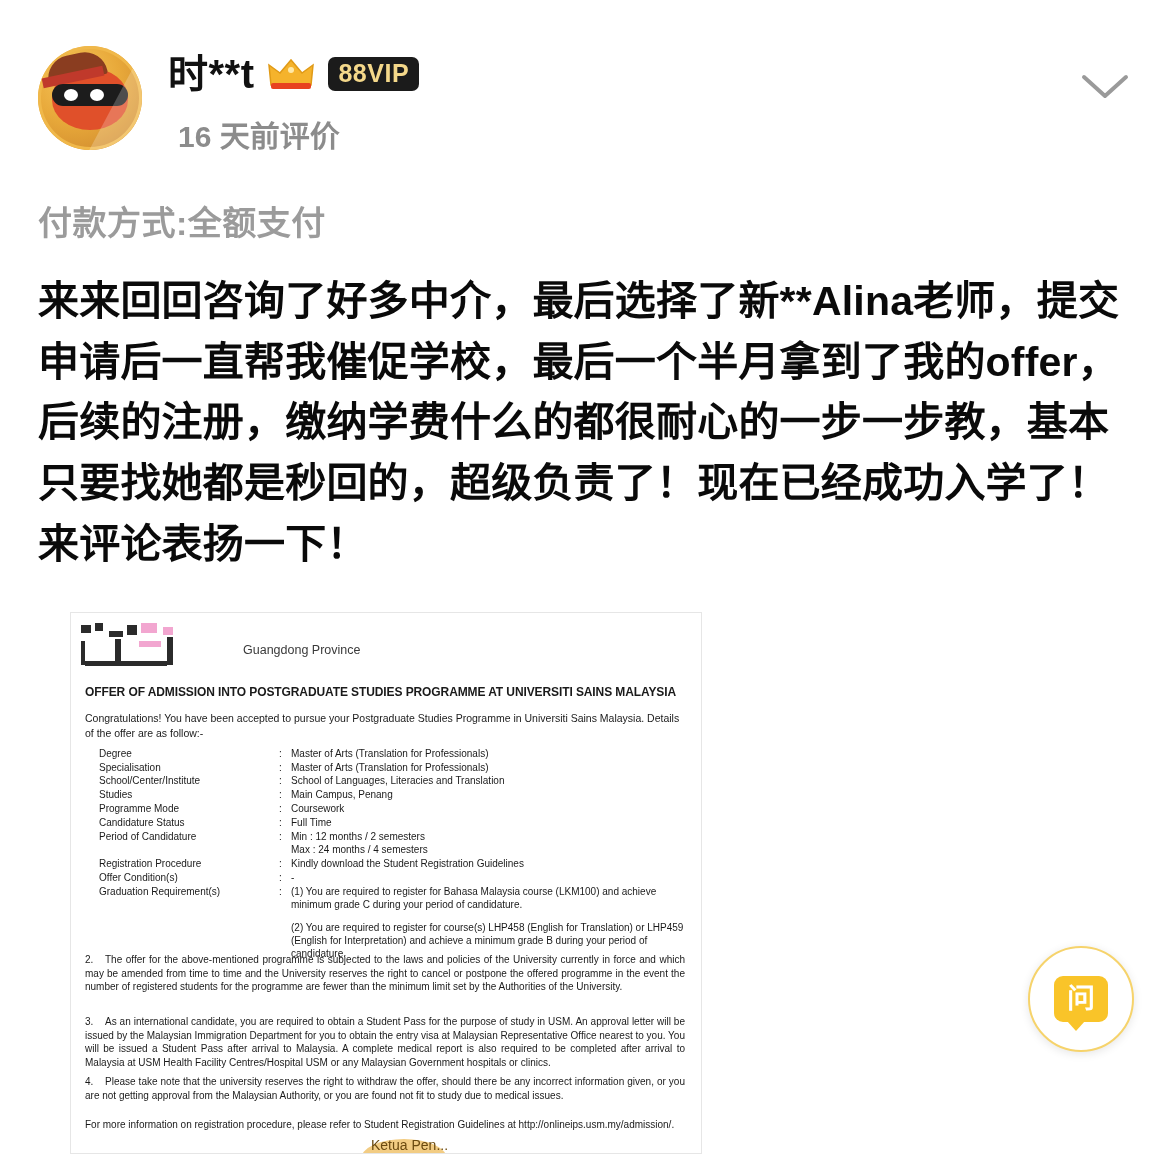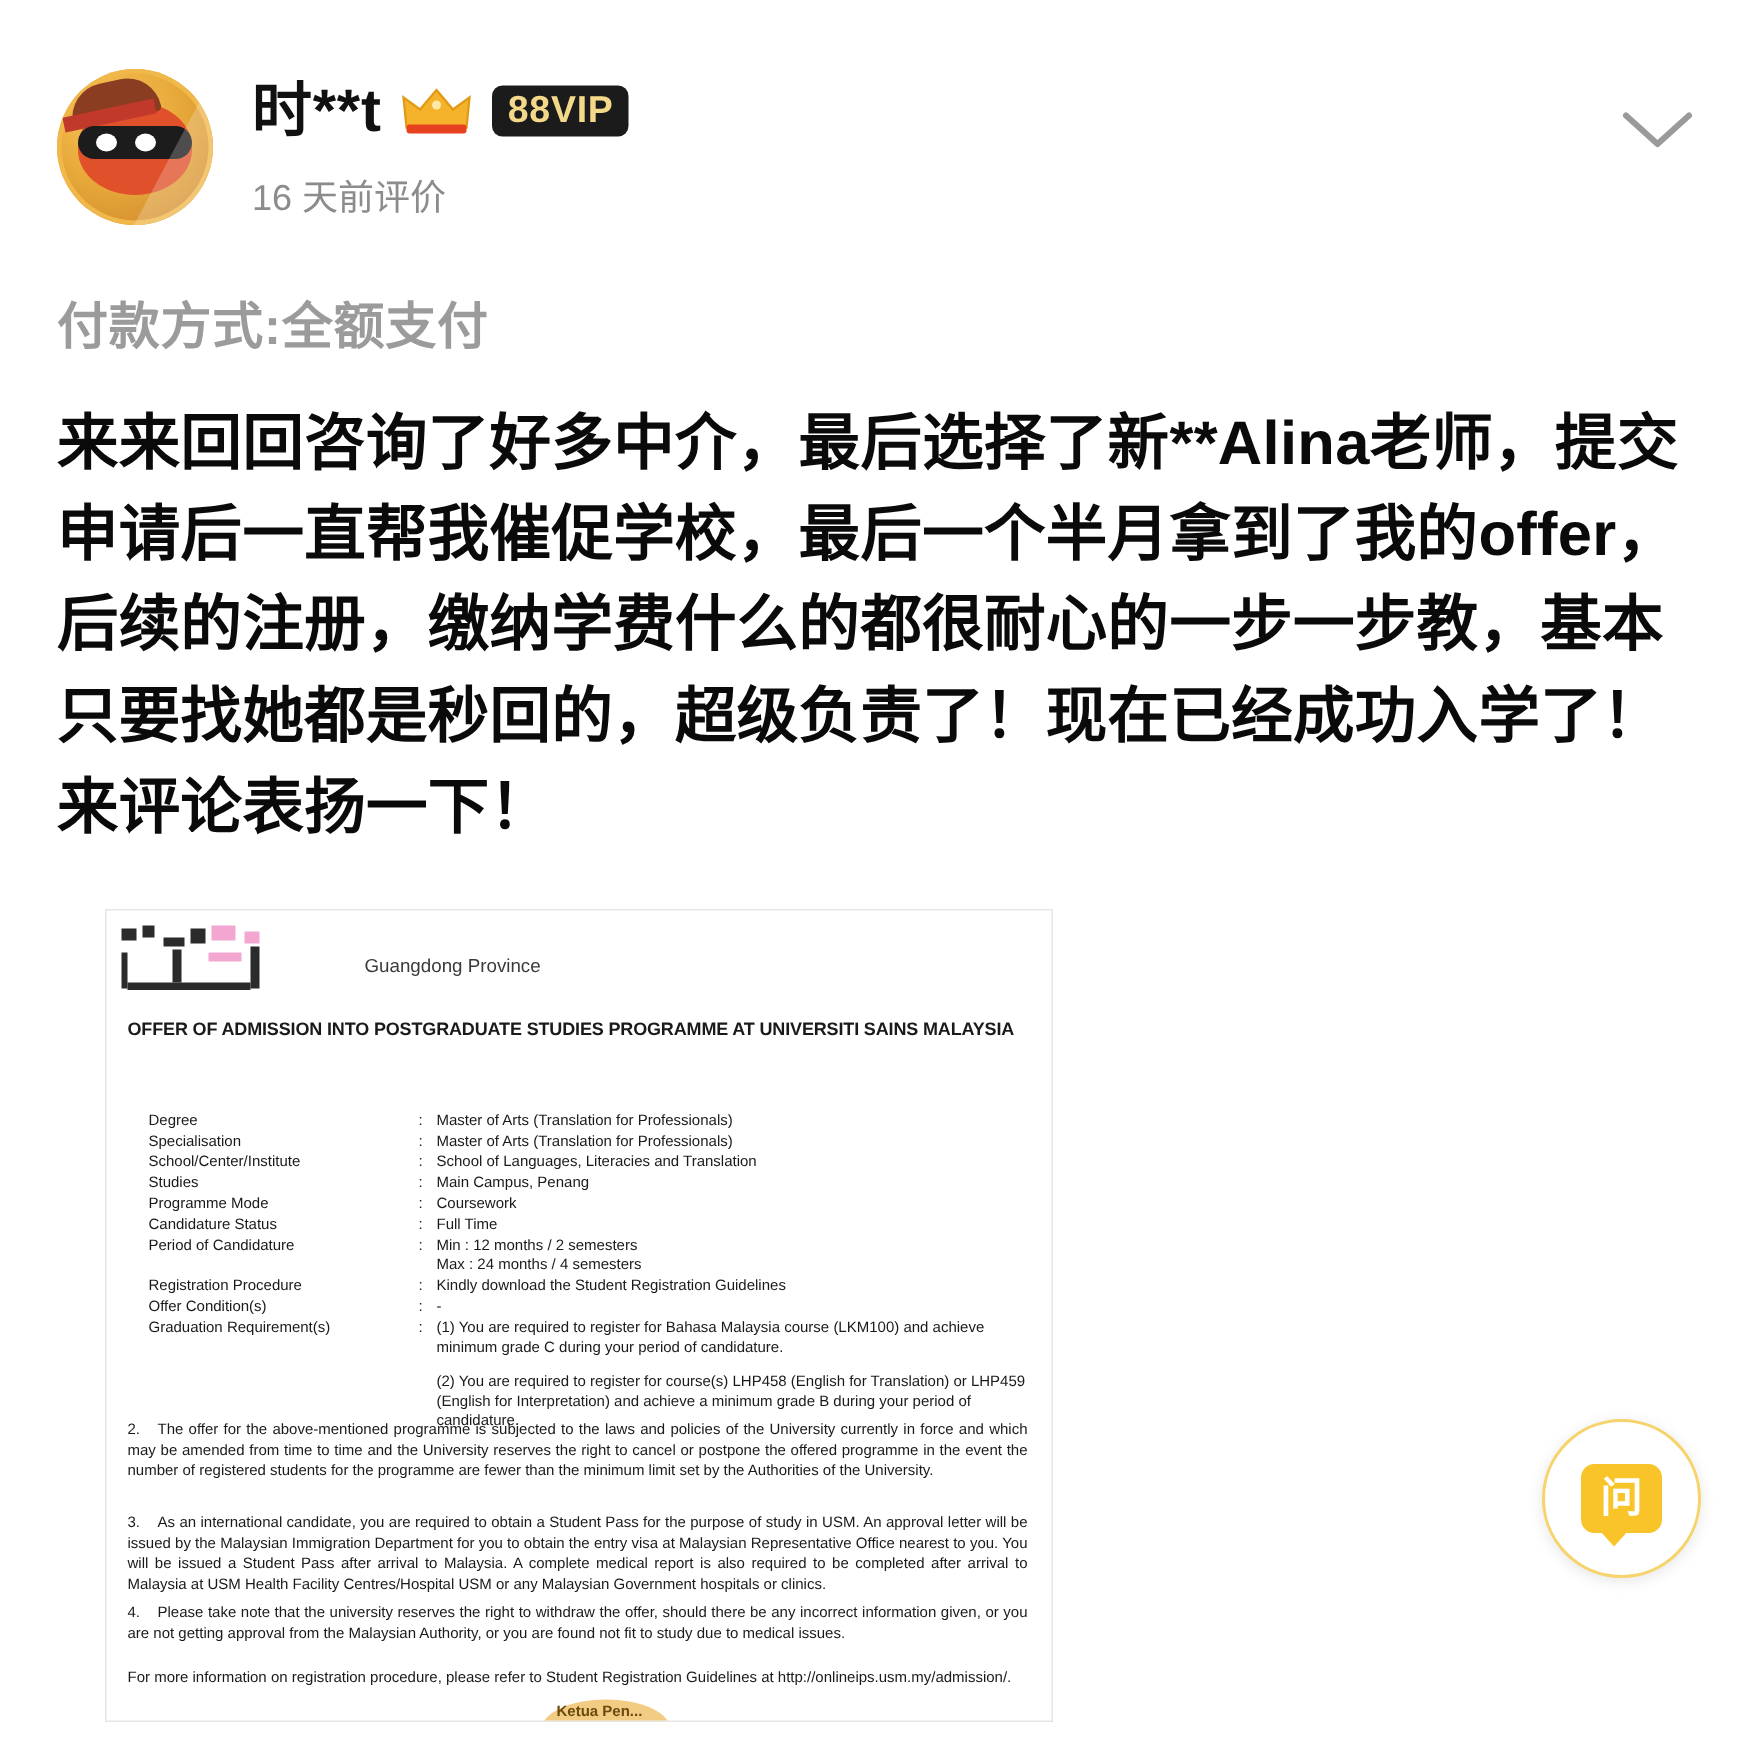--- a/index.html
+++ b/index.html
@@ -120,23 +120,24 @@
     font-size: 25px;
     font-weight: bold;
     padding: 4px 10px 5px 10px;
     border-radius: 7px;
     line-height: 1;
     letter-spacing: 0.5px;
     font-family: "Liberation Sans", sans-serif;
   }
   .time-text {
     margin-top: 18px;
-    font-size: 24px;
+    font-size: 30px;
     color: #8c8c8c;
-    font-weight: normal;
+    font-weight: bold;
+    margin-left: 10px;
   }
   .chevron-btn {
     position: absolute;
     right: 38px;
     top: 66px;
     width: 54px;
     height: 40px;
     cursor: pointer;
   }
   .chevron-btn svg { display: block; }
@@ -236,22 +237,22 @@
     width: 86px;
     height: 40px;
     border-radius: 50%;
     background: #f0c36d;
     opacity: 0.85;
   }
   .doc-stamp-txt {
     position: absolute;
     left: 300px;
     bottom: 0px;
-    font-size: 10px;
-    font-weight: bold;
+    font-size: 14px;
+    font-weight: normal;
     color: #6b4a10;
   }
 
   
   .help-fab {
     position: absolute;
     right: 36px;
     bottom: 118px;
     width: 102px;
     height: 102px;
@@ -346,20 +347,21 @@
     <div class="pk" style="left:84px; top:6px;  width:10px; height:8px;"></div>
     <div class="blk" style="left:2px;  top:20px; width:4px;  height:24px;"></div>
     <div class="blk" style="left:6px;  top:40px; width:82px; height:5px;"></div>
     <div class="blk" style="left:36px; top:18px; width:6px;  height:22px;"></div>
     <div class="pk" style="left:60px; top:20px; width:22px; height:6px;"></div>
     <div class="blk" style="left:88px; top:16px; width:6px;  height:28px;"></div>
   </div>
 
   <div class="doc-province">Guangdong Province</div>
   <div class="doc-title">OFFER OF ADMISSION INTO POSTGRADUATE STUDIES PROGRAMME AT UNIVERSITI SAINS MALAYSIA</div>
+  <div class="doc-intro">Congratulations! You have been accepted to pursue your Postgraduate Studies Programme in Universiti Sains Malaysia. Details of the offer are as follow:-</div>
 
   <table class="doc-table">
     <tbody>
       <tr>
           <td class="k">Degree</td>
           <td class="c">:</td>
           <td>Master of Arts (Translation for Professionals)</td>
         </tr>
       <tr>
           <td class="k">Specialisation</td>

